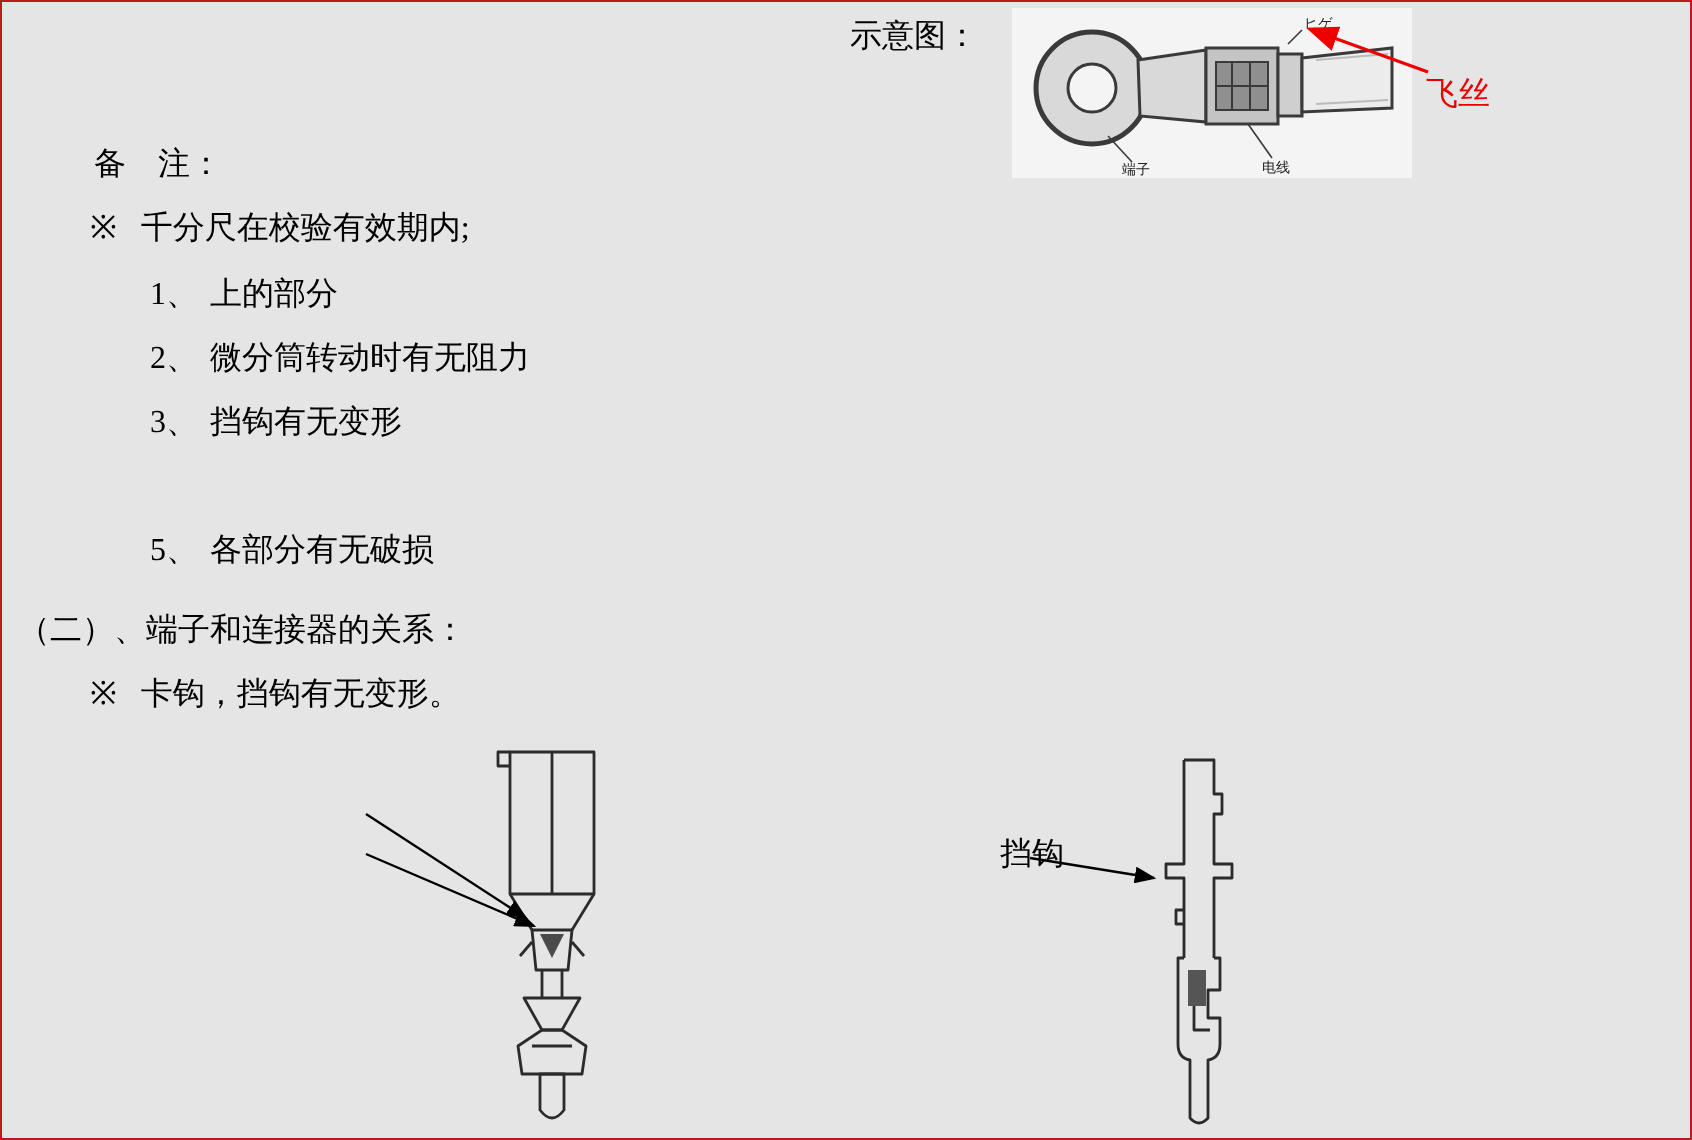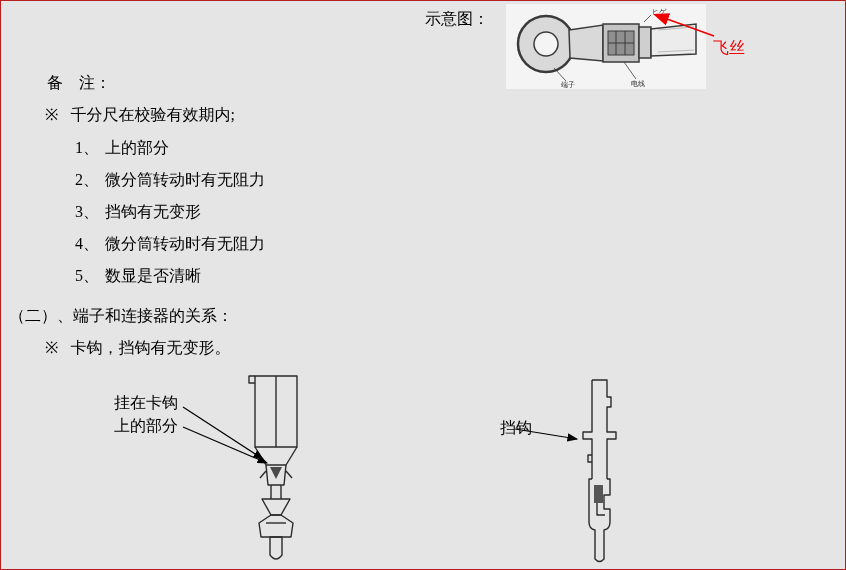--- a/index.html
+++ b/index.html
@@ -67,25 +67,22 @@
 
   <div class="txt" style="left:74px;top:137px">
     <span class="num">1、</span><span>上的部分</span>
   </div>
   <div class="txt" style="left:74px;top:169px">
     <span class="num">2、</span><span>微分筒转动时有无阻力</span>
   </div>
   <div class="txt" style="left:74px;top:201px">
     <span class="num">3、</span><span>挡钩有无变形</span>
   </div>
-  <div class="txt" style="left:74px;top:233px">
-    <span class="num">4、</span><span>微分筒转动时有无阻力</span>
-  </div>
   <div class="txt" style="left:74px;top:265px">
-    <span class="num">5、</span><span>数显是否清晰</span>
+    <span class="num">5、</span><span>各部分有无破损</span>
   </div>
 
   <div class="txt" style="left:8px;top:305px">（二）、端子和连接器的关系：</div>
   <div class="txt" style="left:44px;top:337px">
     <span class="bullet">※</span><span>卡钩，挡钩有无变形。</span>
   </div>
 
   <svg class="abs" style="left:225px;top:372px" width="100" height="196" viewBox="0 0 100 196">
     <g stroke="#2b2b2b" fill="none" stroke-width="1.4" stroke-linejoin="round">
       <path d="M29,3 L71,3 L71,74 L29,74 Z"></path>
@@ -110,24 +107,20 @@
   <svg class="abs" style="left:180px;top:400px" width="95" height="72" viewBox="0 0 95 72">
     <defs>
       <marker id="arrB1" markerWidth="9" markerHeight="7" refX="8" refY="3.5" orient="auto">
         <path d="M0,0 L9,3.5 L0,7 Z" fill="#000"></path>
       </marker>
     </defs>
     <line x1="2" y1="6" x2="82" y2="58" stroke="#000" stroke-width="1.2" marker-end="url(#arrB1)"></line>
     <line x1="2" y1="26" x2="86" y2="62" stroke="#000" stroke-width="1.2" marker-end="url(#arrB1)"></line>
   </svg>
 
-  <div class="txt lbl2line" style="left:113px;top:390px">
-    <div>挂在卡钩</div>
-    <div>上的部分</div>
-  </div>
 
   <svg class="abs" style="left:563px;top:376px" width="70" height="190" viewBox="0 0 70 190">
     <g stroke="#2b2b2b" fill="none" stroke-width="1.4" stroke-linejoin="round">
       <path d="M28,3 L43,3 L43,20 L47,20 L47,30 L43,30 L43,55 L52,55 L52,62 L43,62 L43,102"></path>
       <path d="M28,3 L28,55 L19,55 L19,62 L28,62 L28,102"></path>
       <path d="M28,78 L24,78 L24,85 L28,85"></path>
       <path d="M28,102 L25,102 L25,145"></path>
       <path d="M43,102 L46,102 L46,118 L40,118 L40,132 L46,132 L46,145"></path>
       <rect x="30" y="108" width="9" height="18" fill="#555555" stroke="none"></rect>
       <path d="M33,126 L33,138 L41,138"></path>

